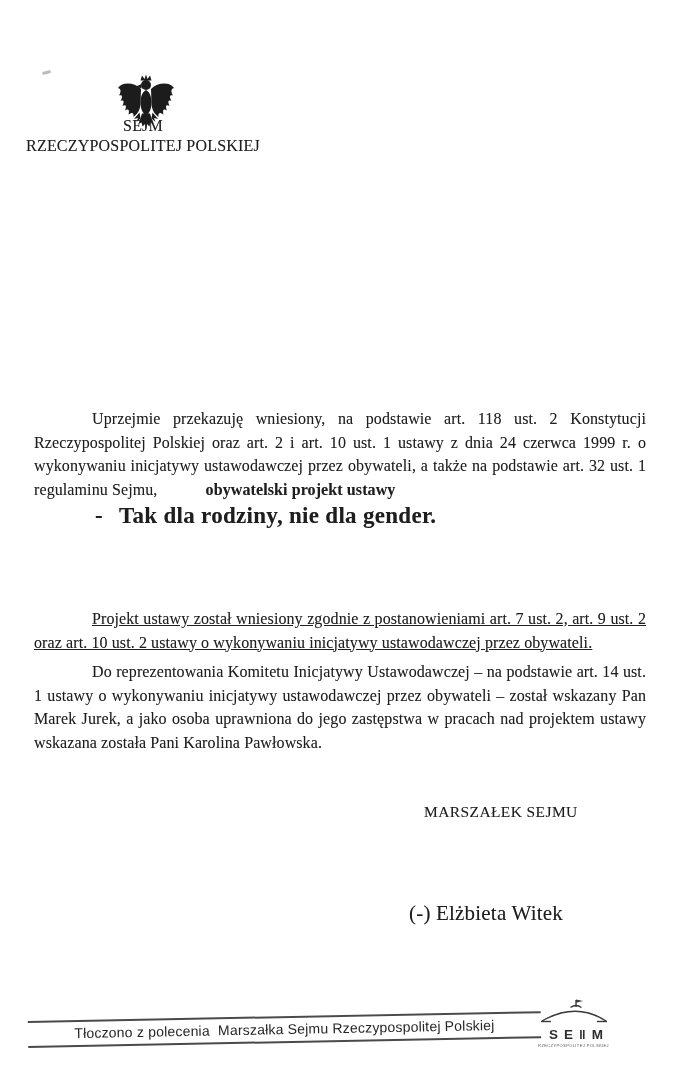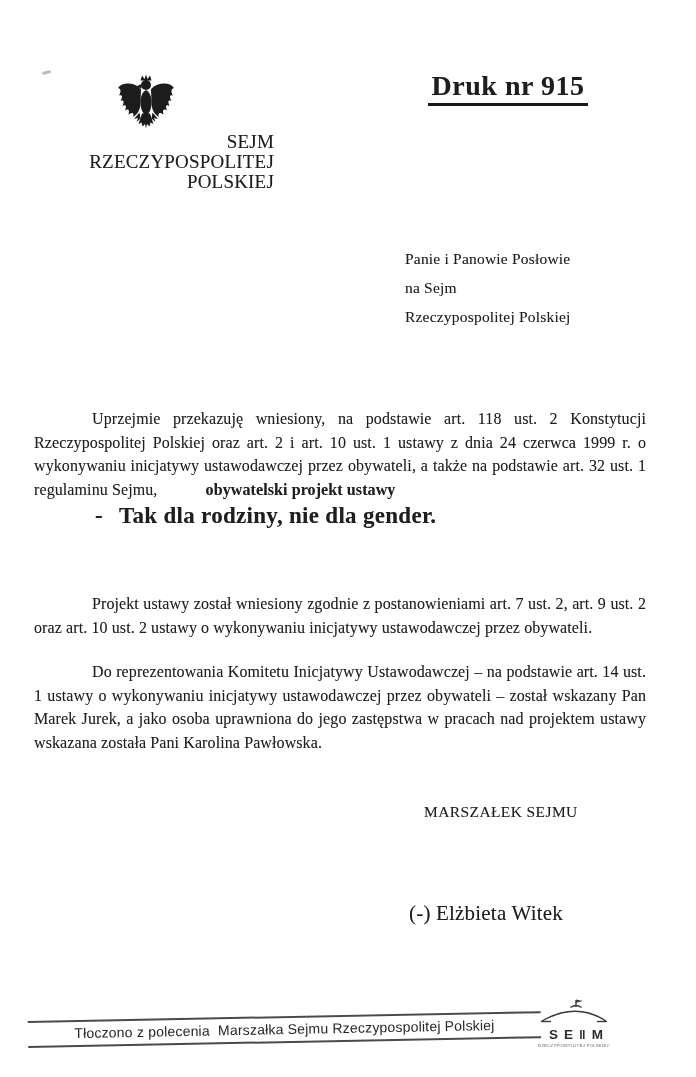--- a/index.html
+++ b/index.html
@@ -15,22 +15,22 @@
 
   
   .artifact{
     position:absolute;left:42px;top:71px;width:9px;height:3px;
     background:#bdbdbd;border-radius:2px;transform:rotate(-14deg);
   }
 
   
   .eagle{ position:absolute;left:114px;top:72px;width:64px;height:60px; filter:blur(.25px); }
   .institution{
-    position:absolute;left:12px;top:132px;width:262px;
-    text-align:right;font-size:19px;line-height:20px;
+    position:absolute;left:12px;top:116px;width:262px;
+    text-align:center;font-size:16px;line-height:20px;
     letter-spacing:.2px;
   }
   .druk-block{ position:absolute;left:400px;top:70px;width:216px;text-align:center; }
   .druk-number{
     display:inline-block;font-size:28px;font-weight:bold;letter-spacing:.5px;
     border-bottom:3px solid #1a1a1a;padding:0 4px 1px 4px;
   }
   .place-date{ font-size:16px;margin-top:3px;letter-spacing:.2px; }
 
   
@@ -40,21 +40,21 @@
   }
 
   
   .para{
     position:absolute;left:34px;width:612px;
     font-size:16px;line-height:23.5px;
     text-align:justify;text-indent:58px;
     letter-spacing:.1px;
   }
   .p1{ top:391px; }
-  .p2{ top:576px; }
+  .p2{ top:591px;text-decoration:underline; }
   .p3{ top:644px; }
   .bold{ font-weight:bold;margin-left:44px; }
 
   .doc-title{
     position:absolute;left:95px;top:503px;
     font-size:23px;font-weight:bold;letter-spacing:.3px;
     display:flex;align-items:baseline;
   }
   .doc-title .dash{ margin-right:16px; }
 
@@ -105,28 +105,22 @@
     <path d="M25.5 39.5 L20 46 L24 45 L22.5 49 L26.5 45.5 Z"></path>
     <path d="M38.5 39.5 L44 46 L40 45 L41.5 49 L37.5 45.5 Z"></path>
   </svg>
 
   <div class="institution scan-soft">
     <div>SEJM</div>
     <div>RZECZYPOSPOLITEJ POLSKIEJ</div>
   </div>
 
   <div class="druk-block">
-    <div class="druk-number scan-soft">Druk nr 915</div>
   </div>
 
-  <div class="addressee scan-soft">
-    <div>Panie i Panowie Posłowie</div>
-    <div>na Sejm</div>
-    <div>Rzeczypospolitej Polskiej</div>
-  </div>
 
   <p class="para p1 scan-soft"><span>Uprzejmie przekazuję wniesiony, na podstawie art. 118 ust. 2 Konstytucji Rzeczypospolitej Polskiej oraz art. 2 i art. 10 ust. 1 ustawy z dnia 24 czerwca 1999 r. o wykonywaniu inicjatywy ustawodawczej przez obywateli, a także na podstawie art. 32 ust. 1 regulaminu Sejmu, </span><span class="bold">obywatelski projekt ustawy</span></p>
 
   <div class="doc-title scan-soft">
     <span class="dash">-</span>
     <span>Tak dla rodziny, nie dla gender.</span>
   </div>
 
   <p class="para p2 scan-soft">Projekt ustawy został wniesiony zgodnie z postanowieniami art. 7 ust. 2, art. 9 ust. 2 oraz art. 10 ust. 2 ustawy o wykonywaniu inicjatywy ustawodawczej przez obywateli.</p>
 

